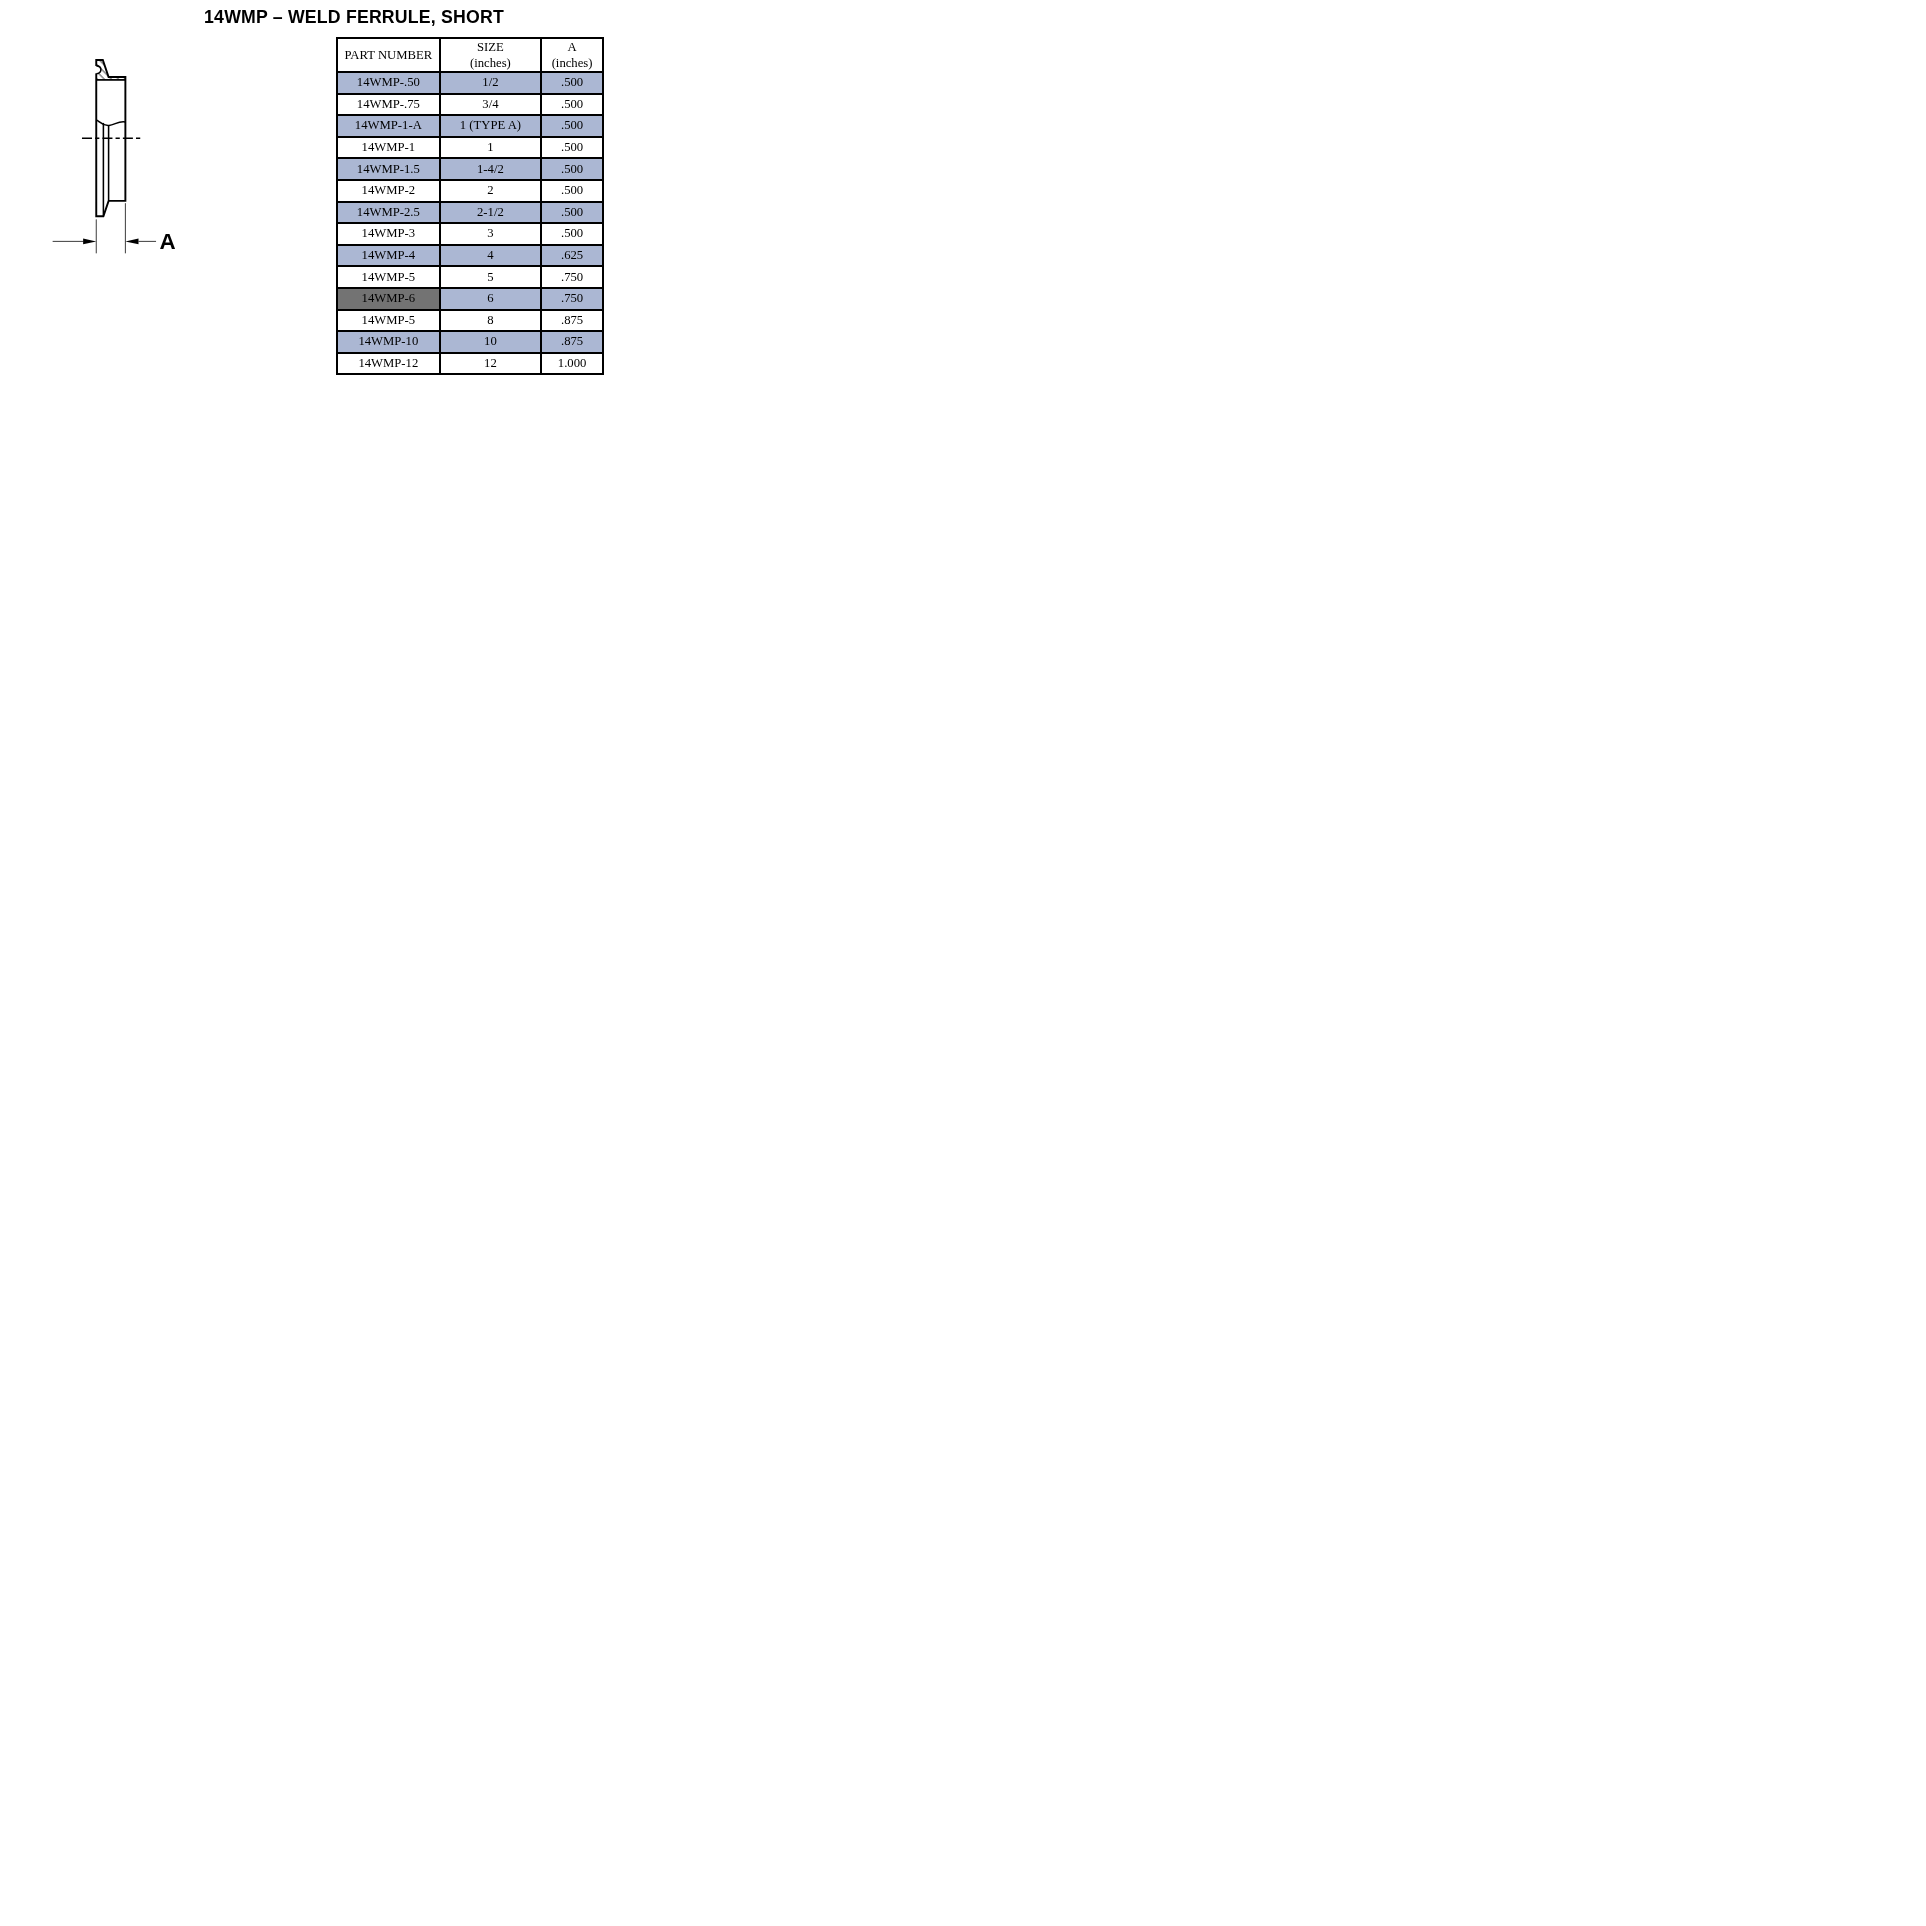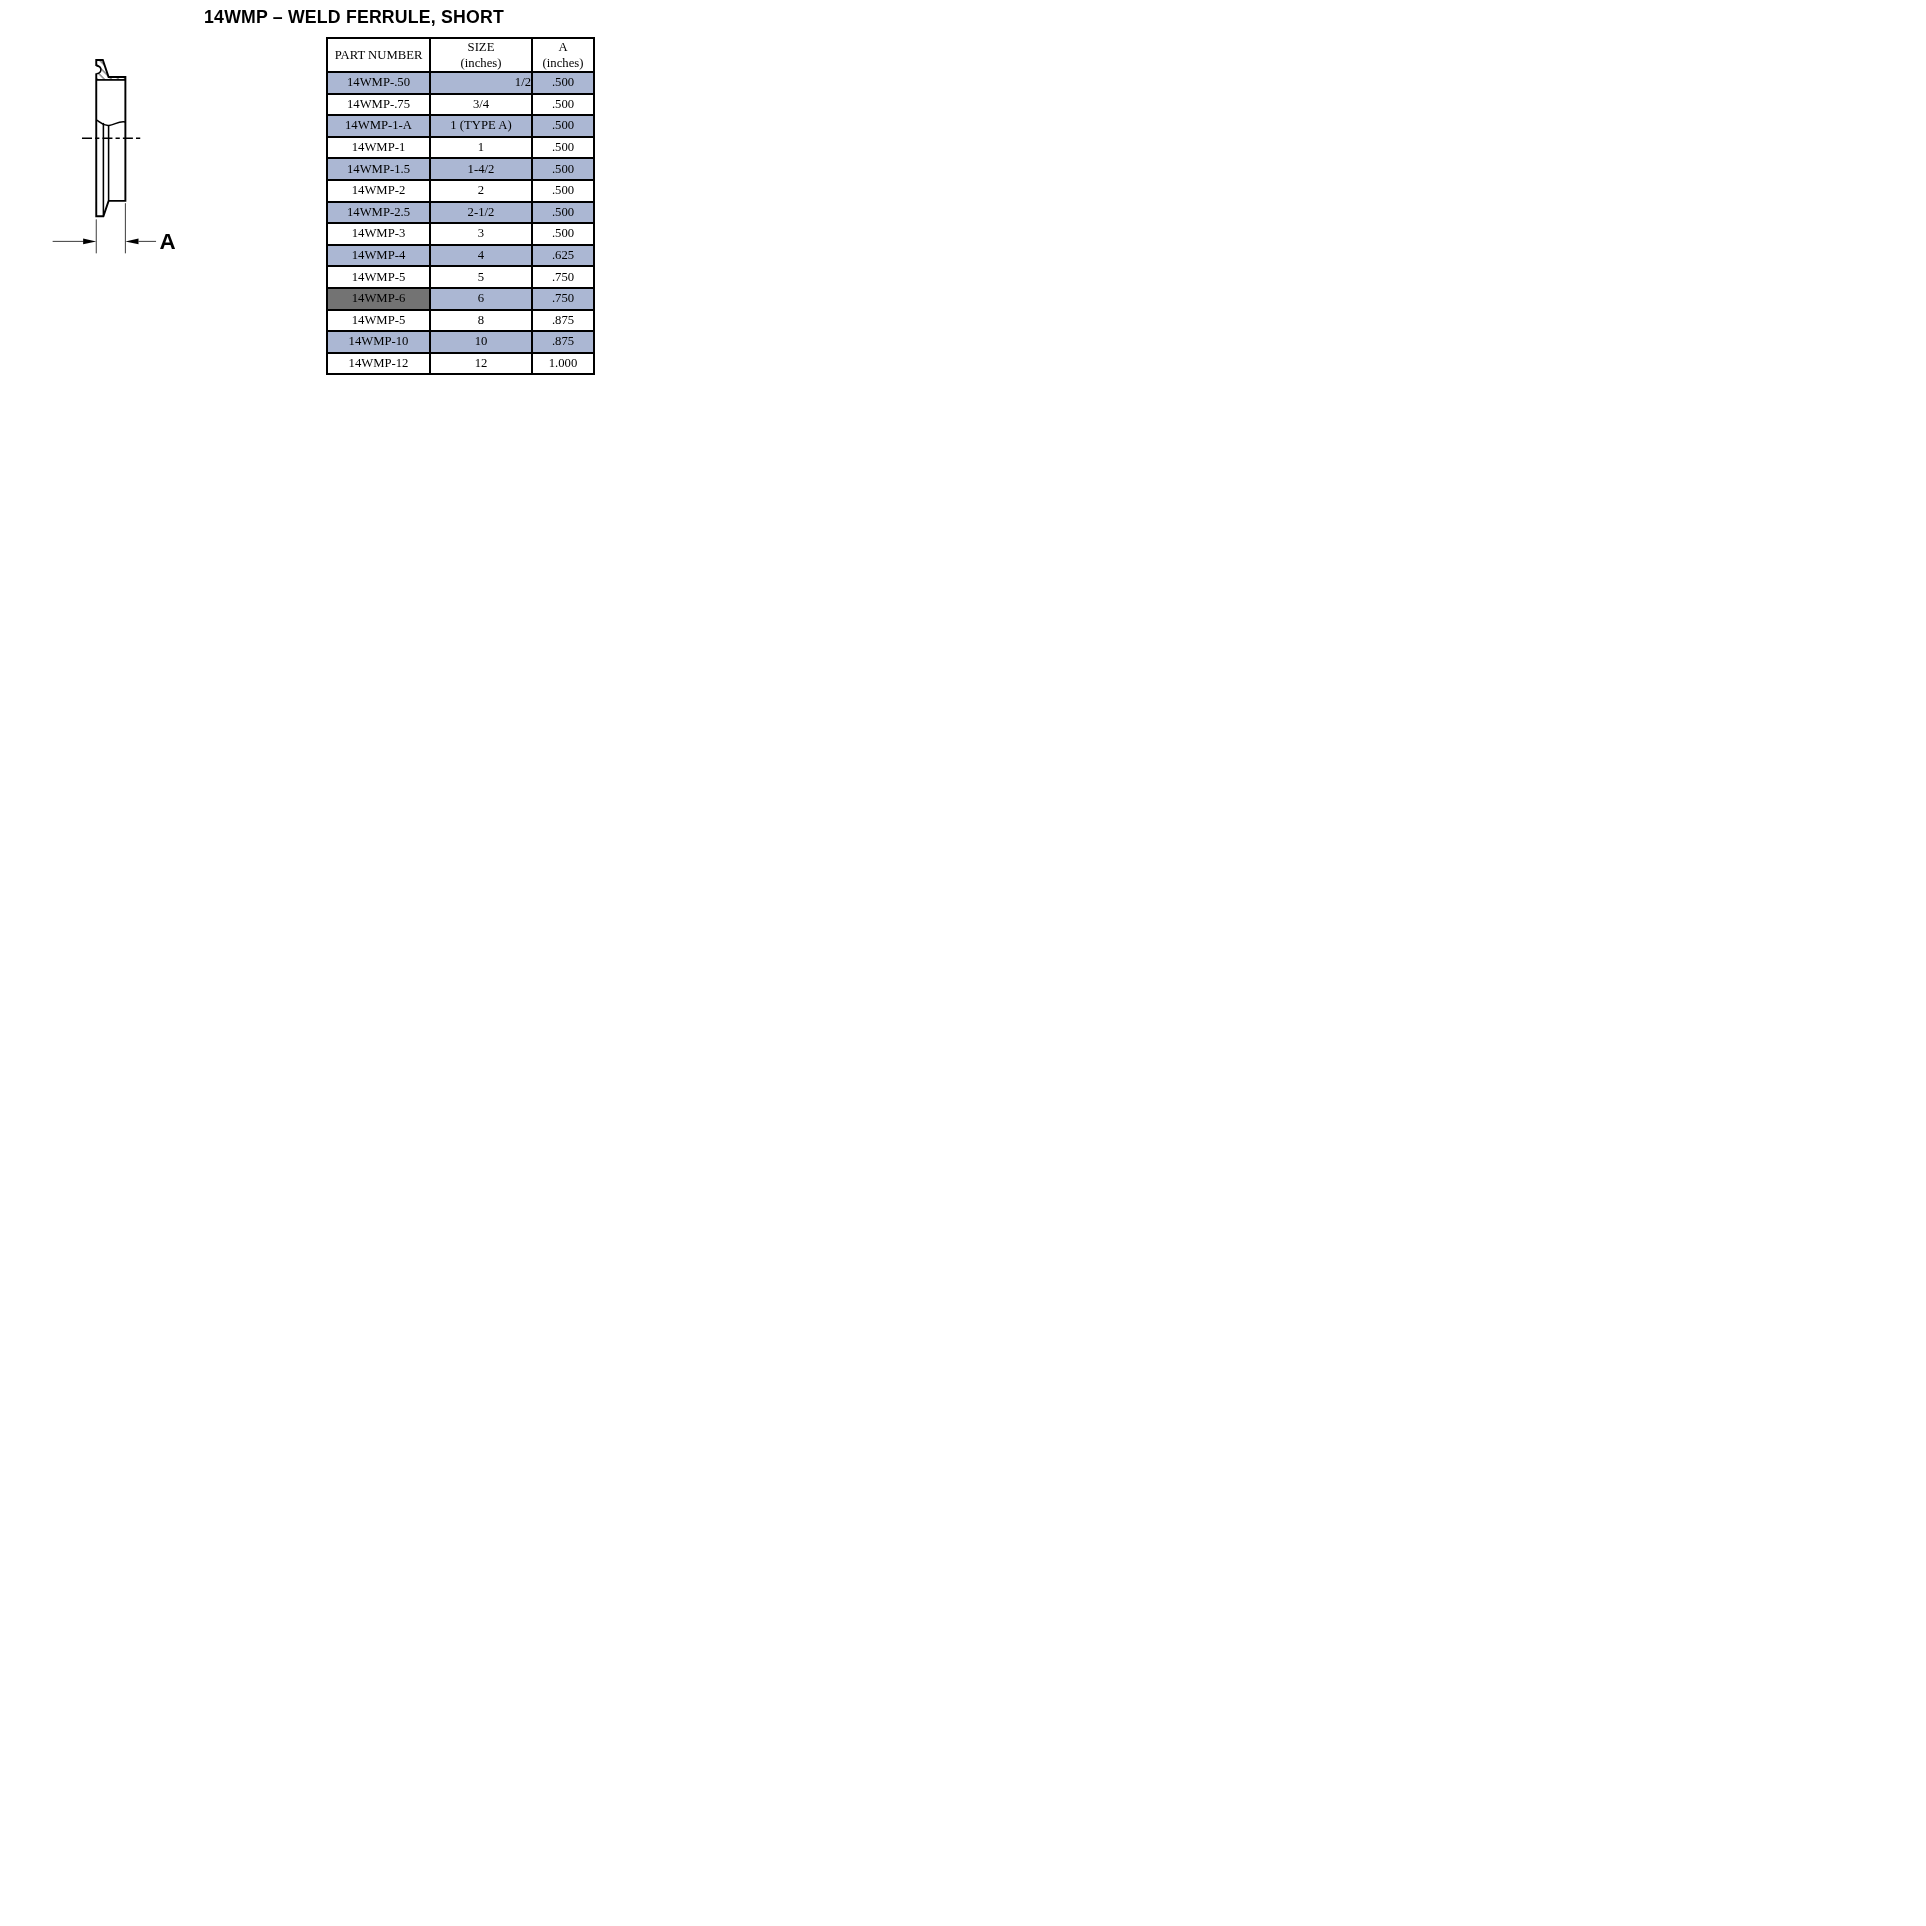--- a/index.html
+++ b/index.html
@@ -17,21 +17,21 @@
     transform: translateX(-50%);
     white-space: nowrap;
     font-family: "Liberation Sans", sans-serif;
     font-weight: 700;
     font-size: 17.7px;
     letter-spacing: 0.2px;
     color: #000;
     text-align: right;
   }
   #drawing-svg { position: absolute; left: 31px; top: 50px; }
-  .table-wrap { position: absolute; left: 326px; top: 37px; border-radius: 25px; }
+  .table-wrap { position: absolute; left: 336px; top: 37px; border-radius: 25px; }
   table.spec { border-collapse: collapse; table-layout: fixed; }
   .spec th, .spec td {
     border: 2.3px solid #000;
     text-align: center;
     vertical-align: middle;
     padding: 0;
     font-family: "Liberation Serif", serif;
     font-weight: normal;
     font-size: 12.7px;
     color: #000;
@@ -98,21 +98,21 @@
         </th>
         <th>
           <div>A</div>
           <div>(inches)</div>
         </th>
       </tr>
     </thead>
     <tbody>
         <tr>
     <td style="background: rgb(171, 183, 211);">14WMP-.50</td>
-    <td style="background: rgb(171, 183, 211); text-align: right;">1/2</td>
+    <td style="background: rgb(171, 183, 211);">1/2</td>
     <td style="background: rgb(171, 183, 211);">.500</td>
   </tr>
         <tr>
     <td>14WMP-.75</td>
     <td>3/4</td>
     <td>.500</td>
   </tr>
         <tr>
     <td style="background: rgb(171, 183, 211);">14WMP-1-A</td>
     <td style="background: rgb(171, 183, 211);">1 (TYPE A)</td>

